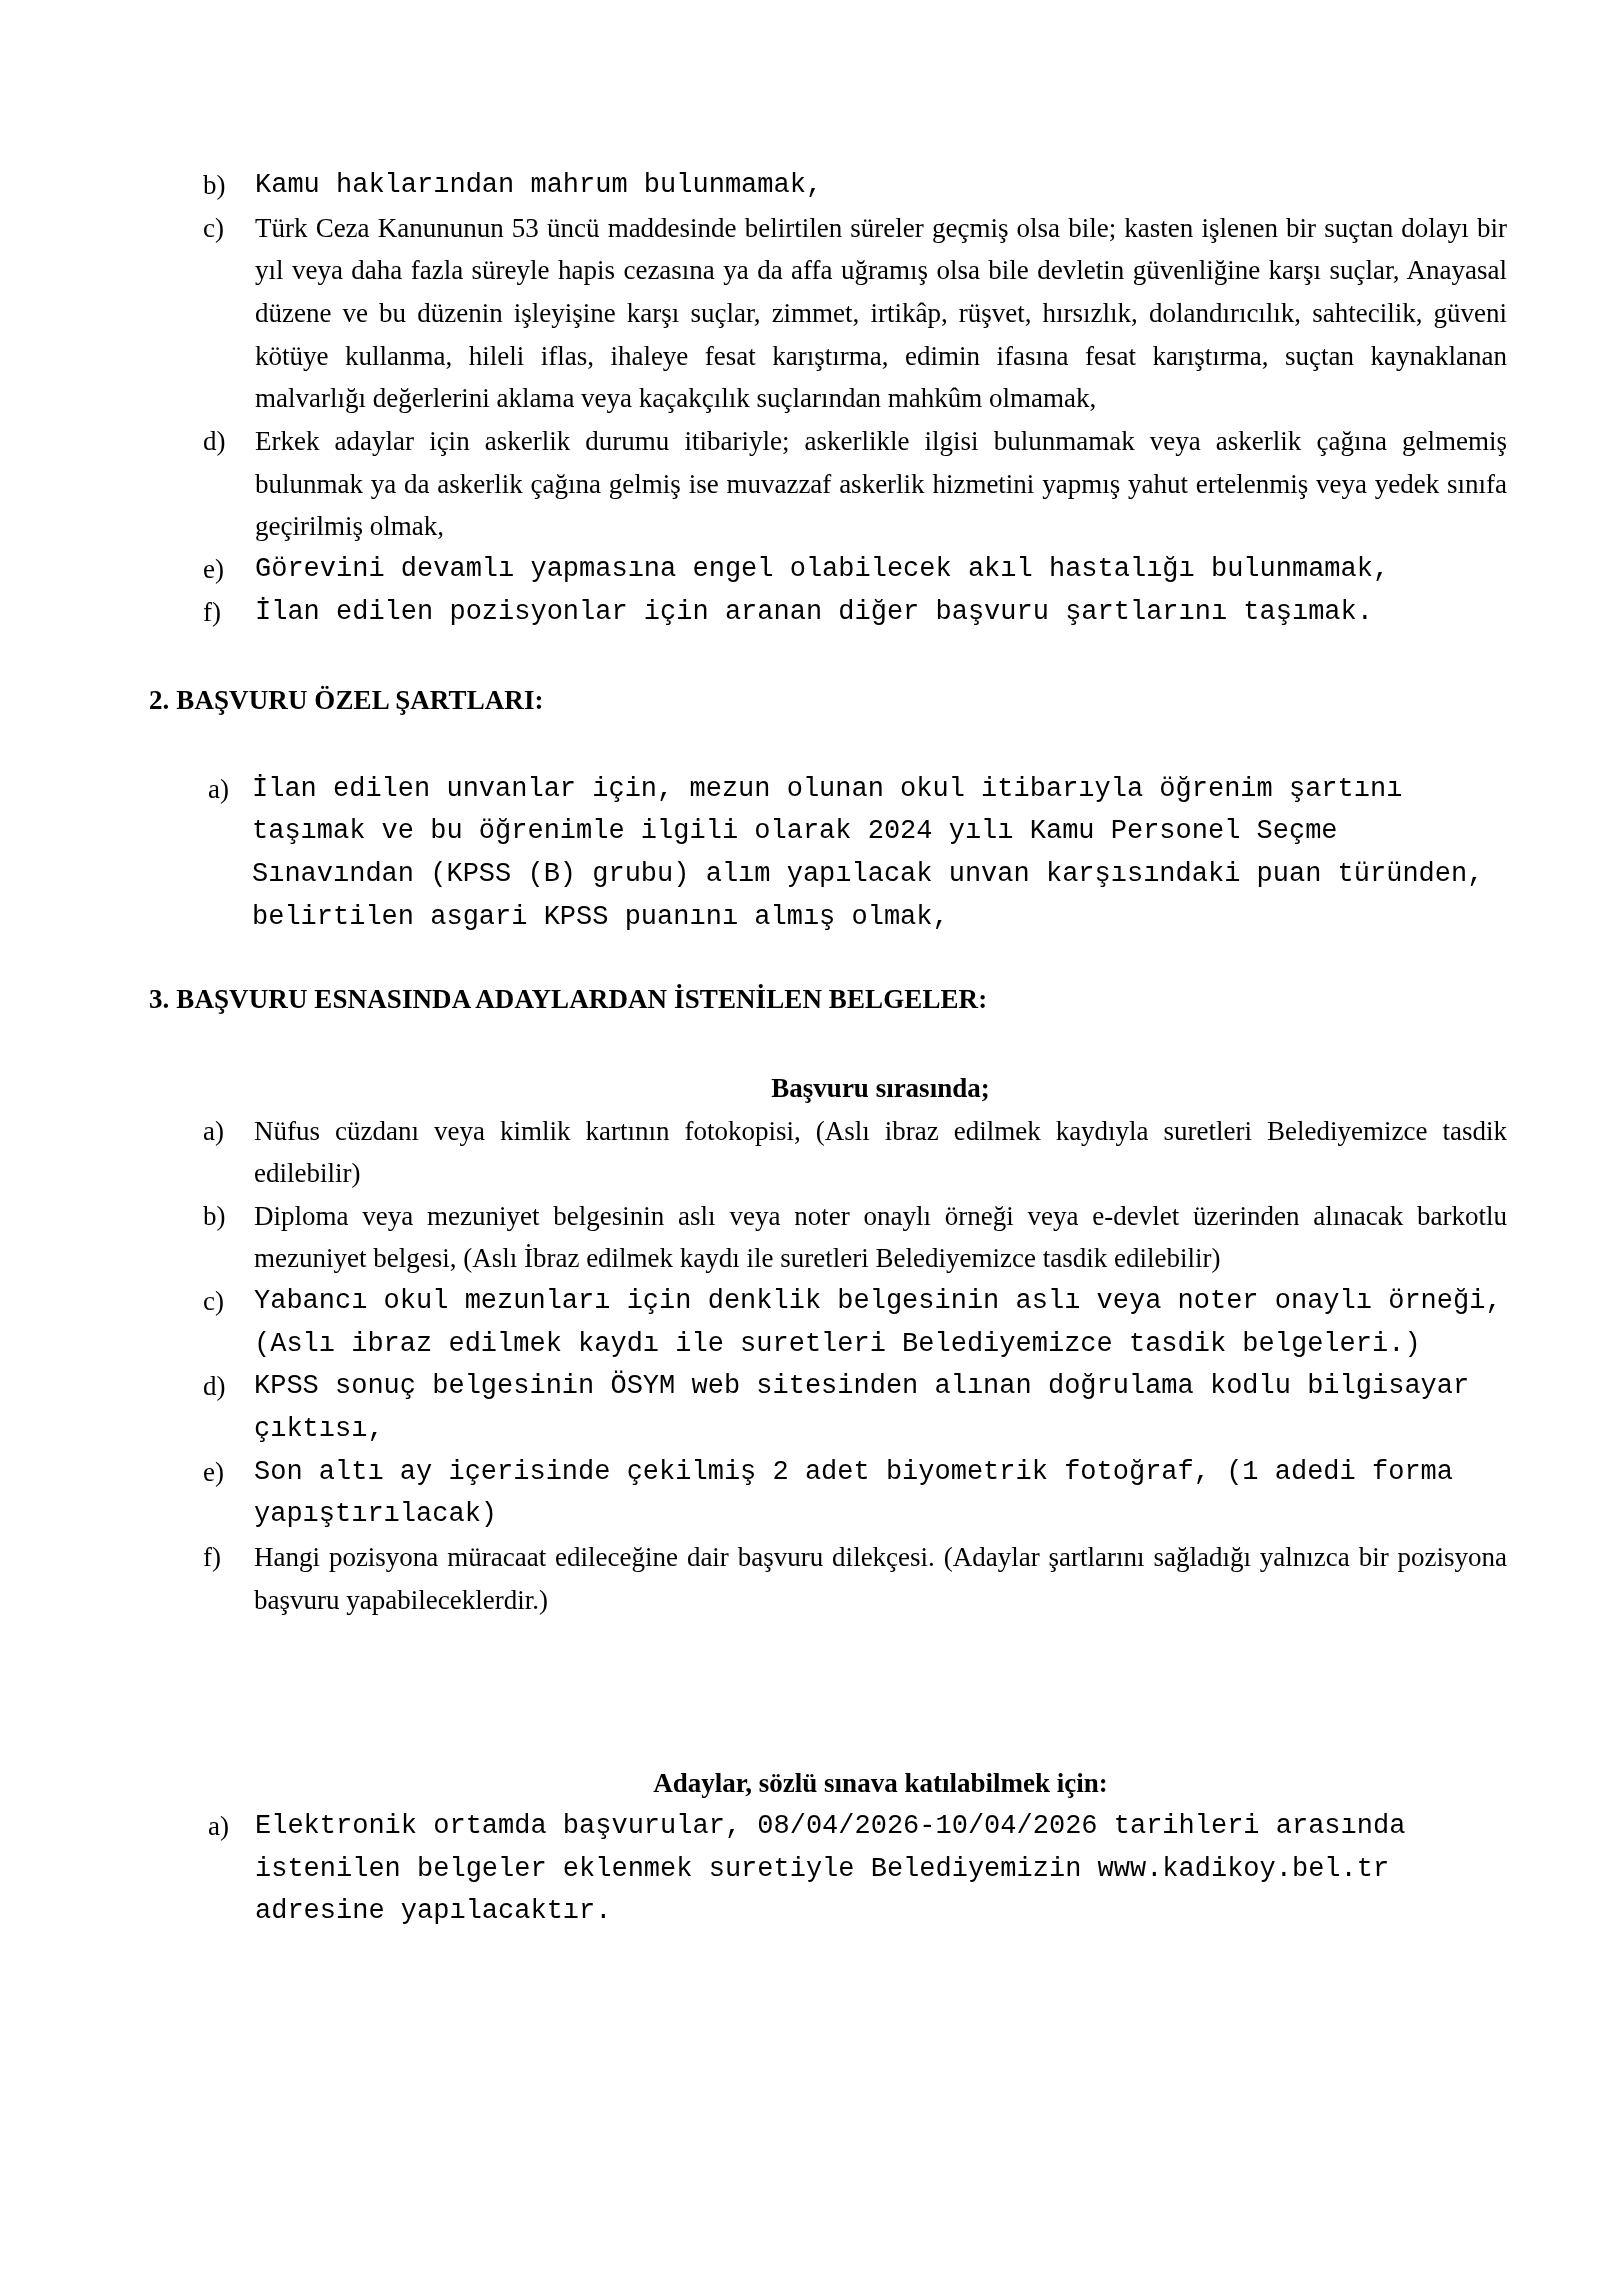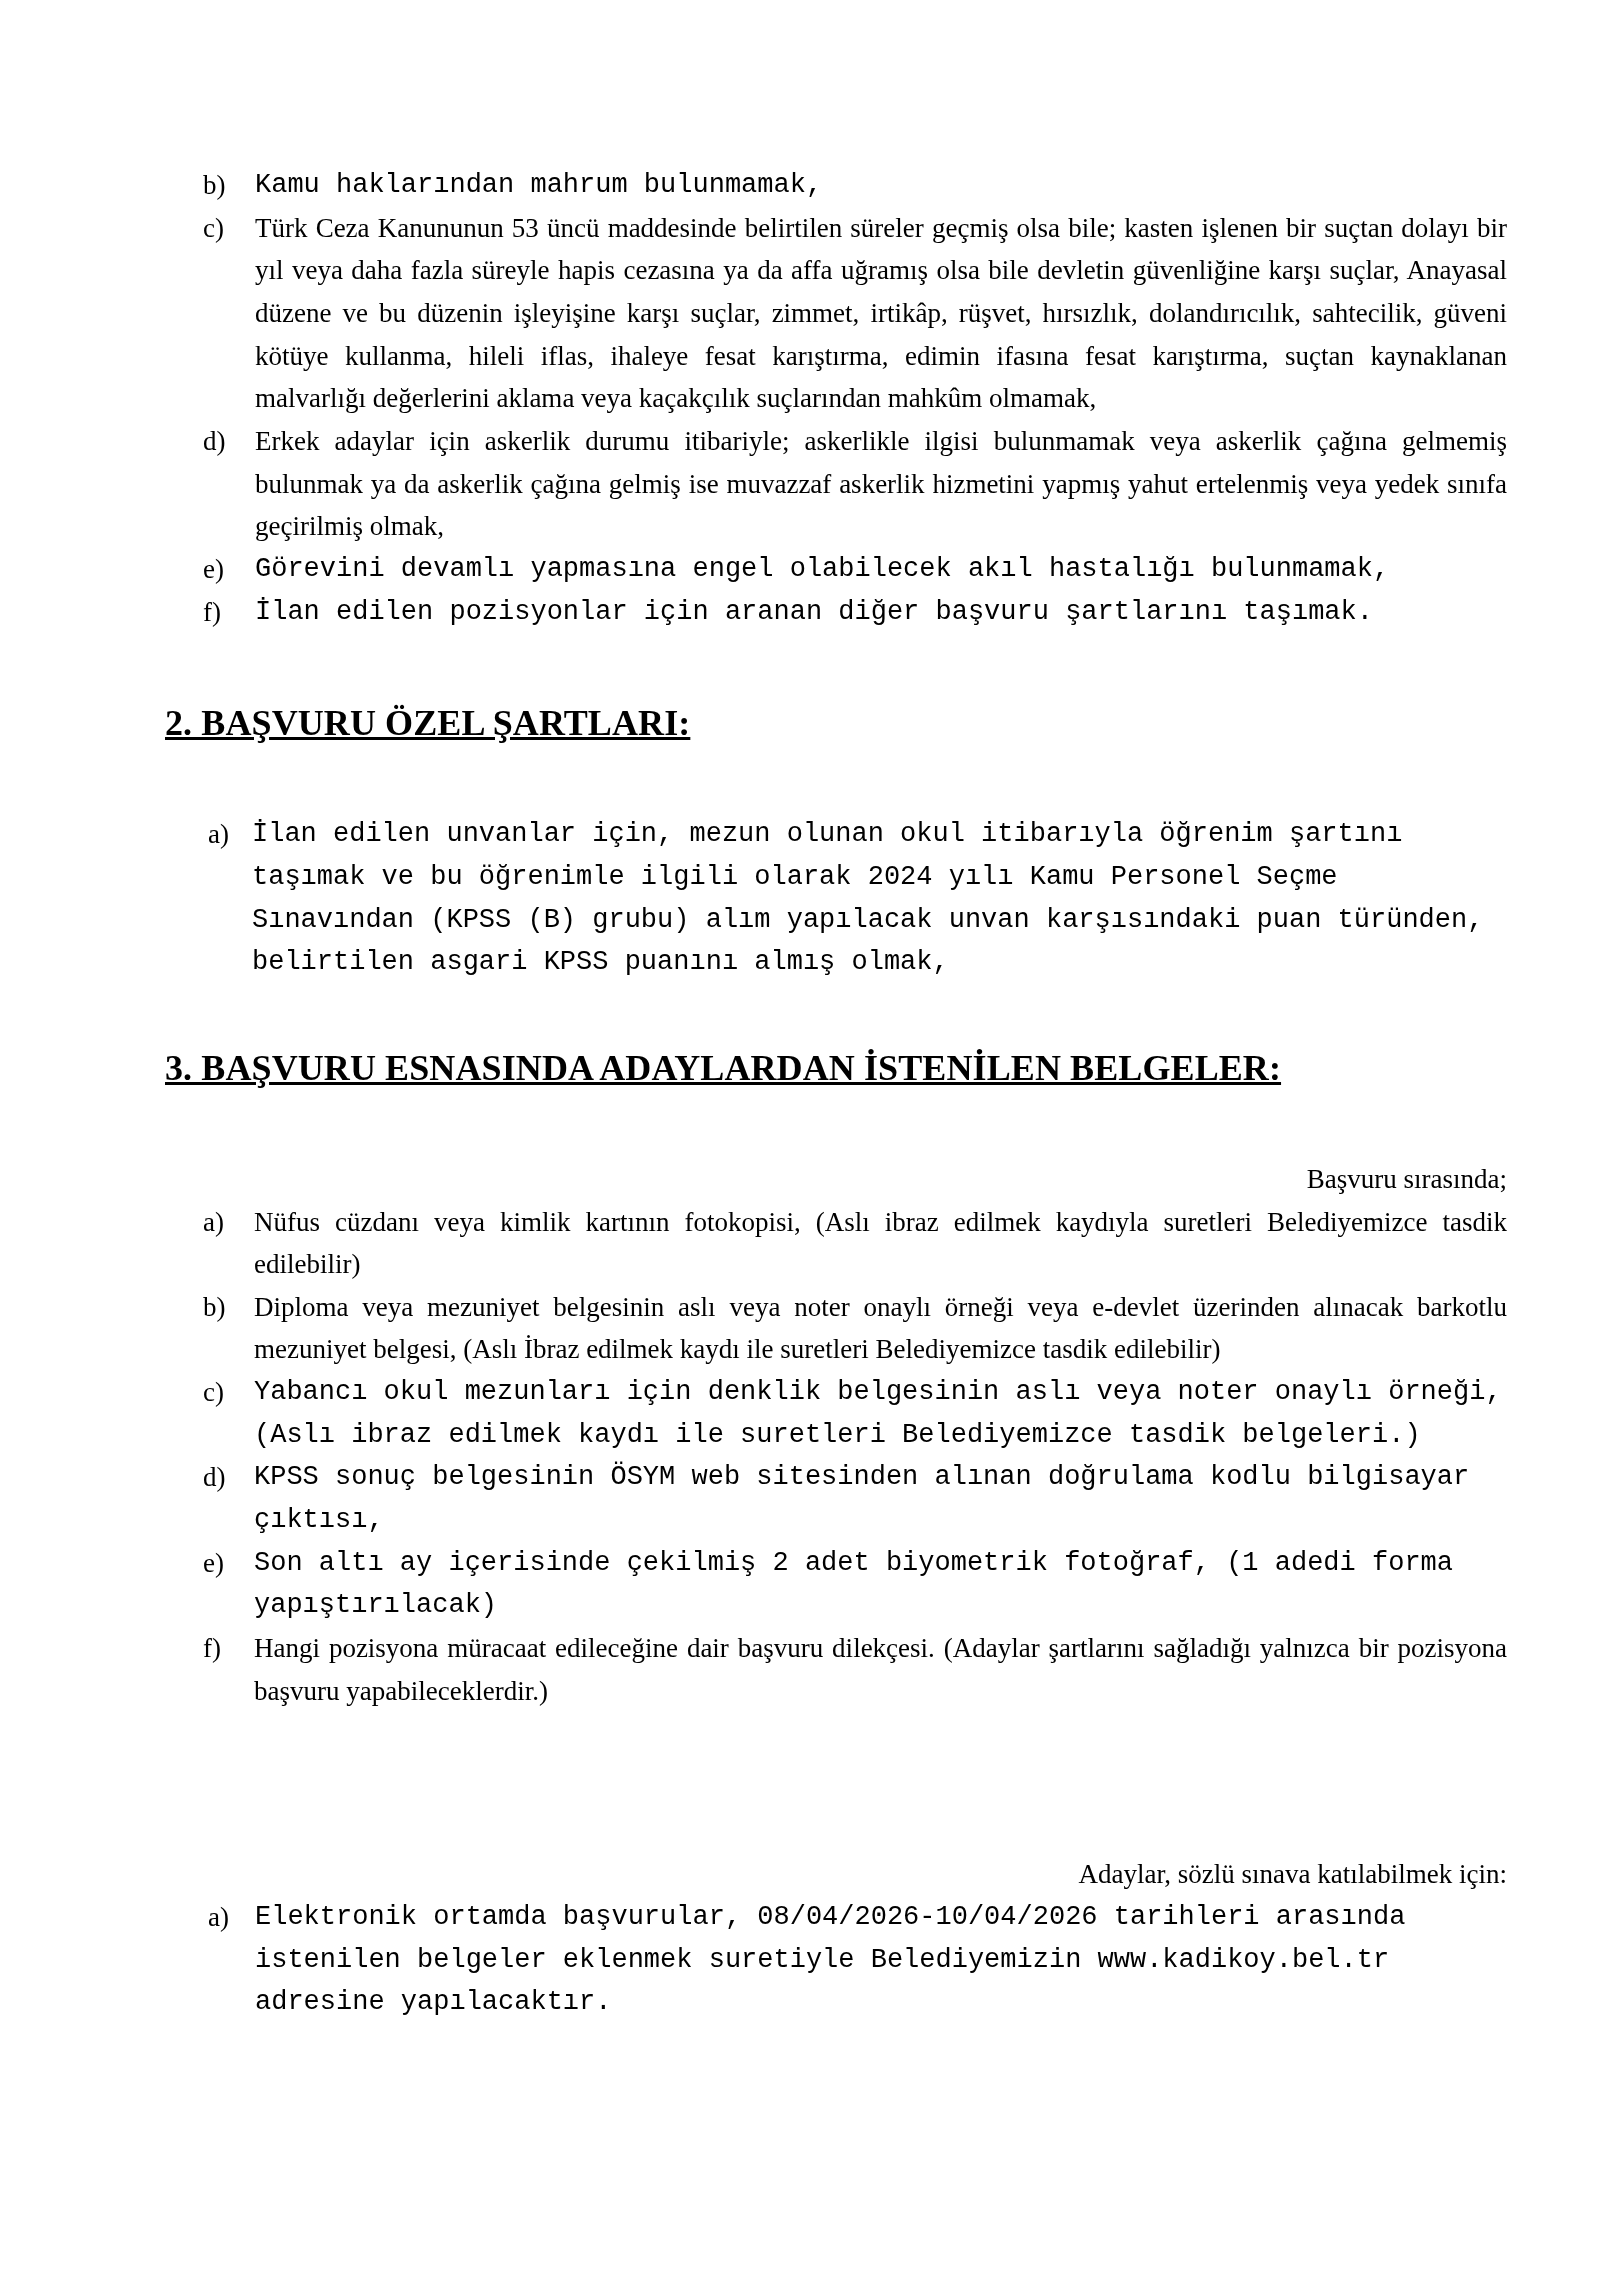--- a/index.html
+++ b/index.html
@@ -48,35 +48,34 @@
   .lst-b .li .marker { width: 44px; margin-left: 59px; }
 
   
   .lst-c .li .marker { width: 51px; margin-left: 54px; }
 
   
   .lst-d .li .marker { width: 47px; margin-left: 59px; }
 
   h2.heading {
     font-weight: bold;
-    font-size: 36px;
-    margin: 16px;
+    font-size: 27px;
+    margin: 0;
     line-height: 1.5;
     letter-spacing: 0.1px;
     white-space: nowrap;
-    text-decoration: underline;
   }
 
   p.para {
     margin: 0;
     text-align: justify;
     text-justify: inter-word;
   }
   p.para.indent { text-indent: 105px; }
-  p.para.left { text-align: right; }
+  p.para.left { text-align: center; font-weight: bold; }
   .sp-62 { height: 41px; }
   .sp-72 { height: 47px; }
 
   .sec3-list .li { margin-bottom: 0; }
 </style>
 </head>
 <body>
 
 <div class="page">
 

